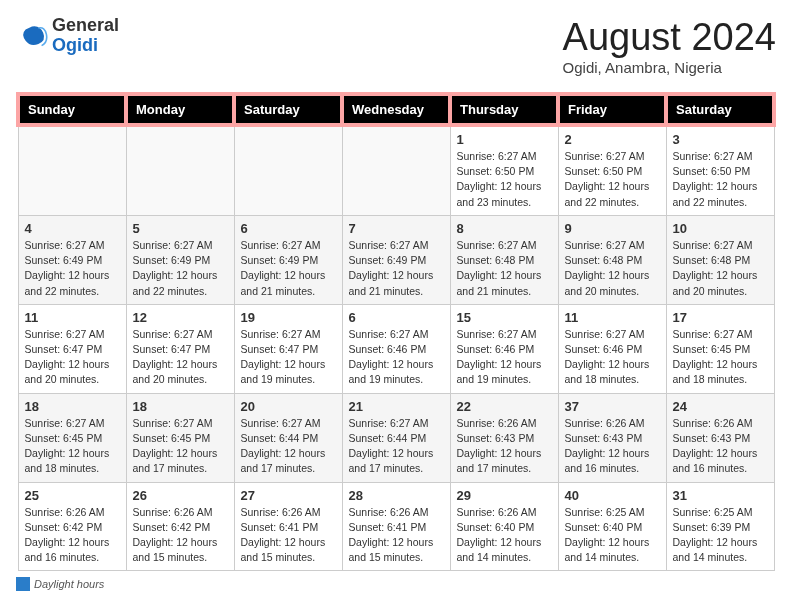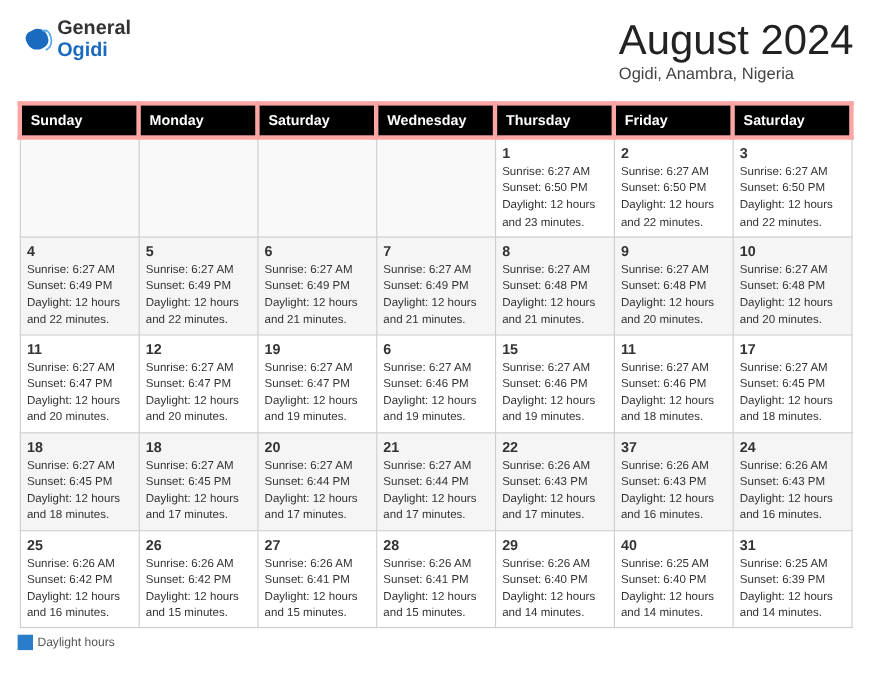--- a/index.html
+++ b/index.html
@@ -81,20 +81,21 @@
     }
     .day-info {
       font-size: 10.5px;
       line-height: 1.45;
       color: #333;
     }
     .legend {
       margin-top: 6px;
       font-size: 11px;
       color: #555;
+      font-style: italic;
     }
     .legend-item {
       display: inline-flex;
       align-items: center;
       gap: 4px;
     }
     .legend-box {
       width: 14px;
       height: 14px;
       background: #2a7dc9;

